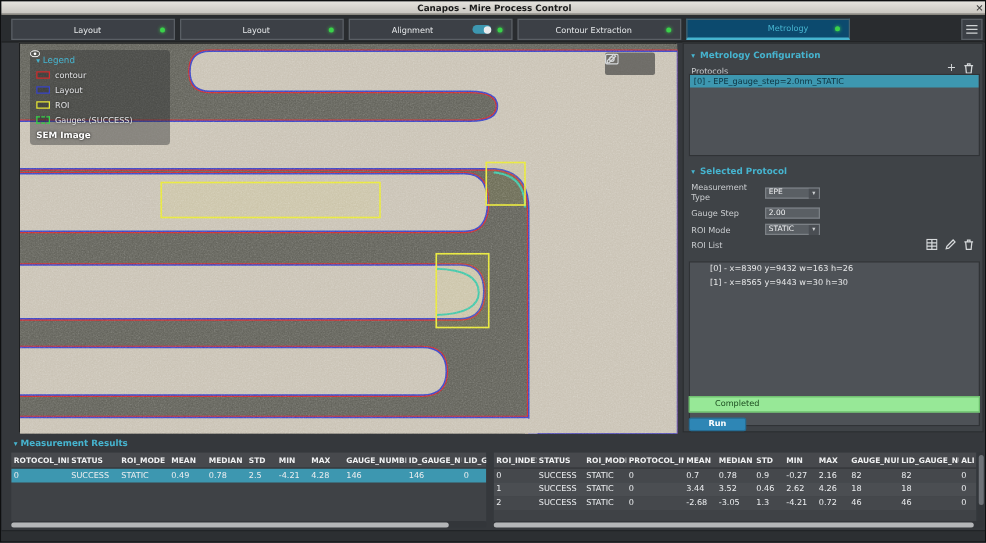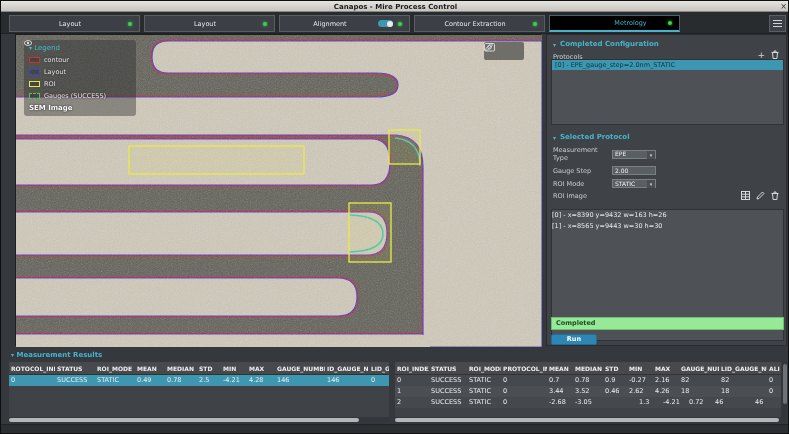--- a/index.html
+++ b/index.html
@@ -11,21 +11,21 @@
   html,body{background:#191a1c;}
   #win{position:relative;width:789px;height:434px;background:#35383c;border:1px solid #0e0f10;overflow:hidden;}
   
   #titlebar{position:absolute;left:0;top:0;width:789px;height:11px;background:linear-gradient(#e6e4df,#c8c5bf);display:flex;align-items:flex-end;justify-content:center;border-bottom:1px solid #8a8880;}
   #titlebar .t{font-size:7px;font-weight:bold;color:#1b1b1b;}
   #titlebar .close{position:absolute;right:3px;top:0;font-size:8px;color:#333;line-height:11px;cursor:default;}
   
   #tabbar{position:absolute;left:0;top:11px;width:789px;height:22px;background:#292c2f;border-bottom:1px solid #202225;}
   .tab{position:absolute;top:3px;height:17px;width:131px;background:#3c4046;border:1px solid #5a5f65;display:flex;align-items:center;padding:0 7px;gap:5px;}
   .tab .lbl{font-size:6.5px;color:#e6e8ea;flex:1;text-align:center;}
-  .tab.active{background:#000000;border-color:#46626f;border-bottom:2px solid var(--accent);padding-left:48px;}
+  .tab.active{background:#0c4a6e;border-color:#46626f;border-bottom:2px solid var(--accent);padding-left:48px;}
   .tab.active .lbl{color:var(--accent);}
   .dot{width:4px;height:4px;border-radius:50%;background:var(--green);box-shadow:0 0 3px var(--green);flex:none;}
   .toggle{width:15px;height:7px;border-radius:4px;background:var(--sel);position:relative;flex:none;}
   .toggle .knob{position:absolute;right:0.5px;top:0.5px;width:6px;height:6px;border-radius:50%;background:#e9ebed;}
   #menuBtn{position:absolute;right:4px;top:3px;width:17px;height:17px;background:#3c4046;border:1px solid #5a5f65;display:flex;flex-direction:column;justify-content:center;gap:2px;align-items:center;}
   #menuBtn i{display:block;width:9px;height:1px;background:#cfd2d4;}
   
   #sem{position:absolute;left:14px;top:33px;width:526px;height:312px;border:1px solid #1c1e20;background:var(--trench);}
   #sem svg{position:absolute;left:0;top:0;}
   .bright{fill:var(--bar);}
@@ -55,22 +55,22 @@
   #protoList{top:24px;height:66px;}
   .prow{height:10px;font-size:6.5px;color:#d8dadc;line-height:10px;padding:0 3px;white-space:nowrap;}
   .prow.sel{background:var(--sel);color:#0e3340;}
   #sec2{position:absolute;left:0;top:93px;width:239px;}
   .frow{display:flex;align-items:center;padding:2px 6px;gap:4px;}
   .frow label{font-size:6.5px;color:#c9cccf;width:55px;flex:none;}
   .ctrl{width:44px;height:9px;background:#5a5f64;border:1px solid #7b8085;font-size:6px;color:#f2f3f4;line-height:8px;padding:0 2px;display:flex;align-items:center;position:relative;}
   .ctrl .arr{position:absolute;right:0;top:0;width:8px;height:8px;background:#4a4e53;color:#cfd2d4;font-size:5px;text-align:center;line-height:8px;}
   input.ctrl{outline:none;}
   #roiListBox{top:174px;height:132px;}
-  .rrow{font-size:6.5px;color:#e8e9ea;line-height:9px;padding:1px 0;white-space:nowrap;}
-  #statusBar{position:absolute;left:4px;top:282px;width:233px;height:13px;background:var(--status-bg);border:1px solid #6cc06c;font-size:6.5px;font-weight:bold;color:var(--status-text);line-height:11px;padding:0 4px;}
+  .rrow{font-size:6.5px;color:#e8e9ea;line-height:9px;padding:1px 16px;white-space:nowrap;}
+  #statusBar{position:absolute;left:4px;top:282px;width:233px;height:13px;background:var(--status-bg);border:1px solid #6cc06c;font-size:6.5px;font-weight:normal;color:var(--status-text);line-height:11px;padding:0 20px;}
   #runBtn{position:absolute;left:4px;top:299px;width:46px;height:11px;background:#2e86b5;border:1px solid #256d94;border-radius:2px;color:#fff;font-size:6.5px;font-weight:bold;text-align:center;line-height:9px;}
   
   #resTitle{position:absolute;left:10px;top:350px;font-size:7px;font-weight:bold;color:var(--accent);}
   .rtable{position:absolute;top:361px;height:55px;overflow:hidden;background:#3f4246;}
   #ltable{left:8px;width:380px;}
   #rtable{left:394px;width:386px;}
   .thead{display:flex;height:13px;background:#47494d;border-bottom:1px solid #303236;}
   .th{flex:none;font-size:6px;font-weight:bold;color:#f0f1f2;line-height:13px;padding:0 2px;white-space:nowrap;overflow:hidden;}
   .trow{display:flex;height:11px;background:#45484c;}
   .trow.alt{background:#4b4e52;}
@@ -202,21 +202,21 @@
         </svg>
       <svg width="10" height="10" viewBox="0 0 10 10" class="icon-svg">
           <path d="M1.5,8.5 L2,6.5 L7,1.5 L8.5,3 L3.5,8 Z"></path>
         </svg>
     </div>
   </div>
 
   <div id="rpanel">
     <div class="sec-h">
         <span class="chev">▾</span>
-        <span>Completed Configuration</span>
+        <span>Metrology Configuration</span>
       </div>
     <div style="position:relative;">
       <div class="plabel">Protocols</div>
       <div class="mini-icons" style="top:-1px;">
         <span class="plus">+</span>
         <svg width="8" height="9" viewBox="0 0 8 9" class="icon-svg">
             <path d="M1.5,2.5 h5 l-0.6,6 h-3.8 Z M0.5,2.5 h7 M3,2.5 V1 h2 v1.5"></path>
           </svg>
       </div>
     </div>
@@ -241,21 +241,21 @@
         <input class="ctrl" value="2.00" style="">
       </div>
       <div class="frow">
         <label>ROI Mode</label>
         <div class="ctrl">
             <span>STATIC</span>
             <span class="arr">▾</span>
           </div>
       </div>
       <div style="position:relative;">
-        <div class="plabel">ROI Image</div>
+        <div class="plabel">ROI List</div>
         <div class="mini-icons" style="top:1px;">
           <svg width="9" height="9" viewBox="0 0 9 9" class="icon-svg">
               <rect x="0.5" y="0.5" width="8" height="8"></rect>
               <path d="M0.5,3.2 h8 M0.5,5.9 h8 M4.5,0.5 v8"></path>
             </svg>
           <svg width="9" height="9" viewBox="0 0 9 9" class="icon-svg">
               <path d="M1,8 L1.5,6 L6.5,1 L8,2.5 L3,7.5 Z"></path>
             </svg>
           <svg width="8" height="9" viewBox="0 0 8 9" class="icon-svg">
               <path d="M1.5,2.5 h5 l-0.6,6 h-3.8 Z M0.5,2.5 h7 M3,2.5 V1 h2 v1.5"></path>
@@ -344,21 +344,21 @@
         <div class="td" style="width: 48px;">18</div>
         <div class="td" style="width: 20px;">0</div>
       </div>
       <div class="trow">
         <div class="td" style="width: 34px;">2</div>
         <div class="td" style="width: 38px;">SUCCESS</div>
         <div class="td" style="width: 34px;">STATIC</div>
         <div class="td" style="width: 46px;">0</div>
         <div class="td" style="width: 26px;">-2.68</div>
         <div class="td" style="width: 30px;">-3.05</div>
-        <div class="td" style="width: 24px; margin-left: 34px;">1.3</div>
+        <div class="td" style="width: 24px;">1.3</div>
         <div class="td" style="width: 26px;">-4.21</div>
         <div class="td" style="width: 26px;">0.72</div>
         <div class="td" style="width: 40px;">46</div>
         <div class="td" style="width: 48px;">46</div>
         <div class="td" style="width: 20px;">0</div>
       </div>
     </div>
 
   <div class="hscroll" style="left:8px;width:380px;">
       <div class="thumb" style="left:0px;width:350px;"></div>

